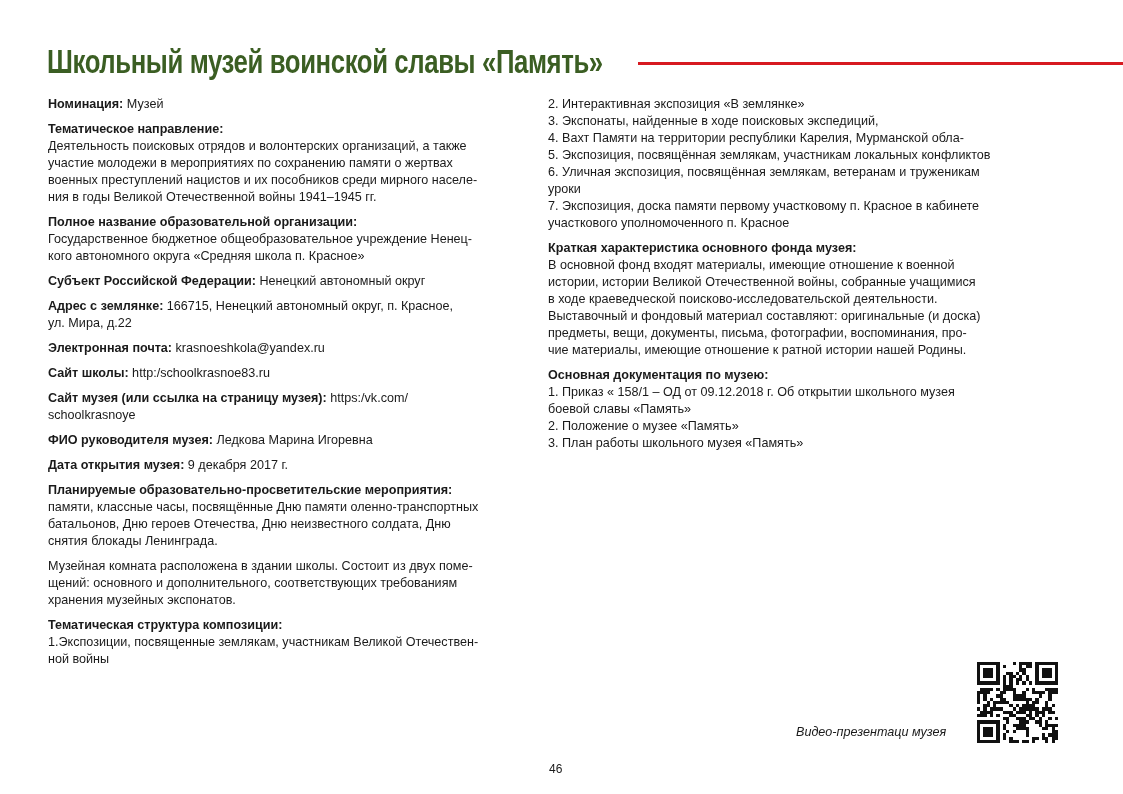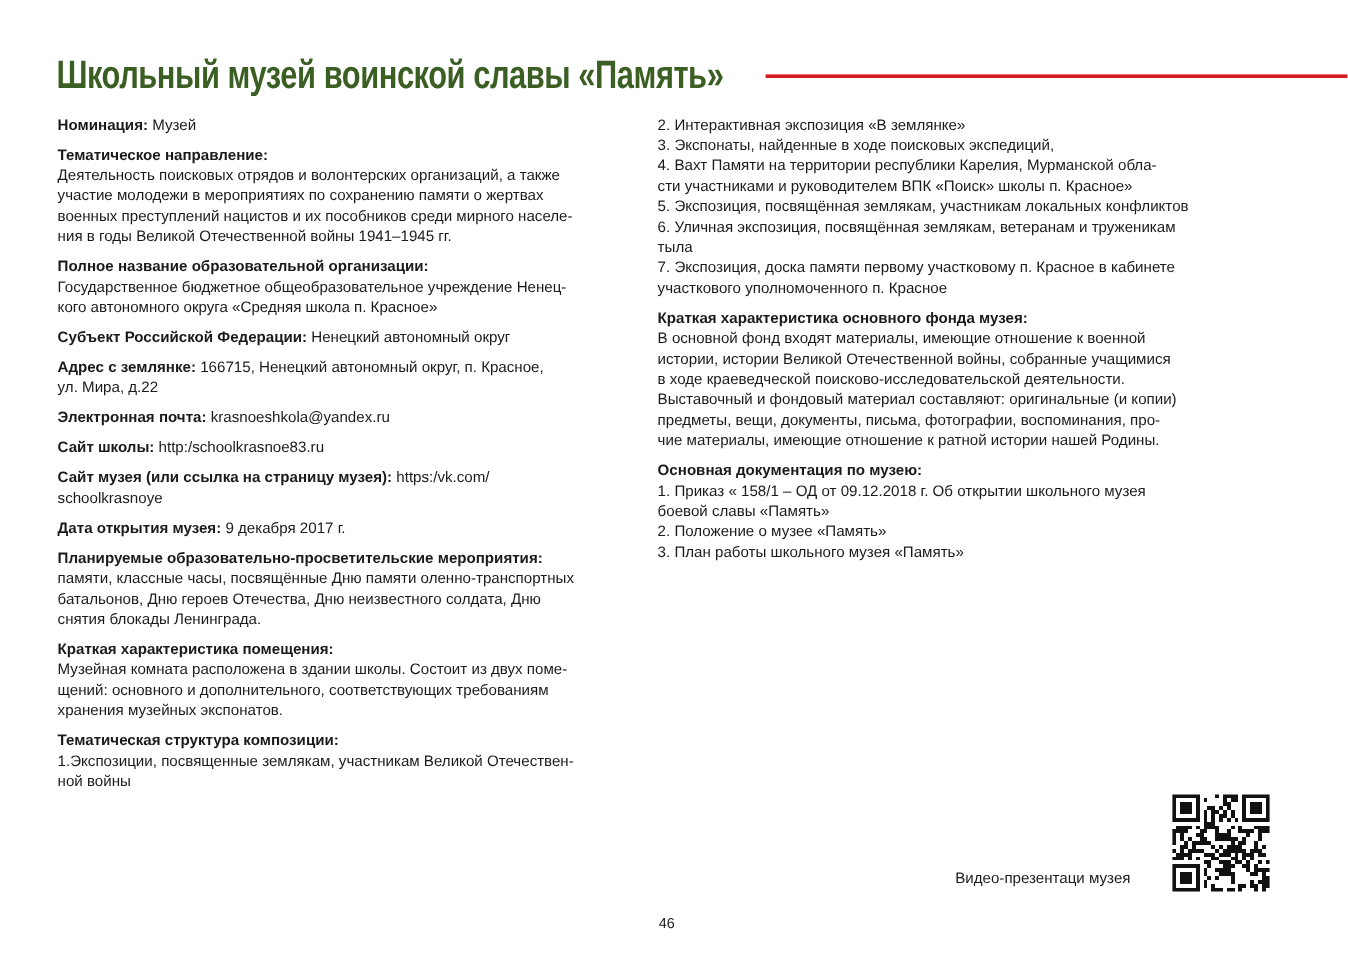--- a/index.html
+++ b/index.html
@@ -68,20 +68,21 @@
       left: 977px;
       top: 662px;
       width: 81px;
       height: 81px;
     }
     .qr-caption {
       position: absolute;
       left: 796px;
       top: 725px;
       font-size: 12.6px;
+      font-style: italic;
       color: #1a1a1a;
       white-space: nowrap;
     }
     .page-number {
       position: absolute;
       left: 549px;
       top: 762px;
       font-size: 12px;
       color: #1a1a1a;
     }
@@ -128,66 +129,67 @@
 
   <div class="field">
     <span class="line"><span class="label">Сайт школы:</span><span> http:/schoolkrasnoe83.ru</span></span>
   </div>
 
   <div class="field">
     <span class="line"><span class="label">Сайт музея (или ссылка на страницу музея):</span><span> https:/vk.com/</span></span>
     <span class="line">schoolkrasnoye</span>
   </div>
 
+  <div class="field">
+    <span class="line"><span class="label">ФИО руководителя музея:</span><span> Ледкова Марина Игоревна</span></span>
+  </div>
 
   <div class="field">
     <span class="line"><span class="label">Дата открытия музея:</span><span> 9 декабря 2017 г.</span></span>
   </div>
 
   <div class="field">
     <span class="line label">Планируемые образовательно-просветительские мероприятия:</span>
     <span class="line">памяти, классные часы, посвящённые Дню памяти оленно-транспортных</span>
     <span class="line">батальонов, Дню  героев Отечества, Дню  неизвестного солдата, Дню</span>
     <span class="line">снятия блокады Ленинграда.</span>
   </div>
 
   <div class="field">
-    <span class="line label">Краткая характеристика помещения:</span>
     <span class="line">Музейная комната расположена в здании школы. Состоит из двух поме-</span>
     <span class="line">щений: основного и дополнительного, соответствующих требованиям</span>
     <span class="line">хранения музейных экспонатов.</span>
   </div>
 
   <div class="field">
     <span class="line label">Тематическая структура композиции:</span>
     <span class="line">1.Экспозиции, посвященные землякам, участникам Великой Отечествен-</span>
     <span class="line">ной войны</span>
   </div>
 </div>
 
 <div class="col col-right">
 
   <div class="field">
     <span class="line">2. Интерактивная экспозиция «В землянке»</span>
     <span class="line">3. Экспонаты, найденные в ходе поисковых экспедиций,</span>
     <span class="line">4. Вахт Памяти на территории республики Карелия, Мурманской обла-</span>
-    <span class="line">сти участниками и руководителем ВПК «Поиск» школы п. Красное»</span>
     <span class="line">5. Экспозиция, посвящённая землякам, участникам локальных конфликтов</span>
     <span class="line">6. Уличная экспозиция, посвящённая землякам, ветеранам и труженикам</span>
-    <span class="line">тыла</span>
+    <span class="line">уроки</span>
     <span class="line">7. Экспозиция, доска памяти первому участковому п. Красное в кабинете</span>
     <span class="line">участкового уполномоченного п. Красное</span>
   </div>
 
   <div class="field">
     <span class="line label">Краткая характеристика основного фонда музея:</span>
     <span class="line">В основной фонд входят материалы, имеющие отношение к военной</span>
     <span class="line">истории, истории Великой Отечественной войны, собранные учащимися</span>
     <span class="line">в ходе краеведческой поисково-исследовательской деятельности.</span>
-    <span class="line">Выставочный и фондовый материал составляют: оригинальные (и копии)</span>
+    <span class="line">Выставочный и фондовый материал составляют: оригинальные (и доска)</span>
     <span class="line">предметы, вещи, документы, письма, фотографии, воспоминания, про-</span>
     <span class="line">чие материалы, имеющие отношение к ратной истории нашей Родины.</span>
   </div>
 
   <div class="field">
     <span class="line label">Основная документация по музею:</span>
     <span class="line">1. Приказ « 158/1 – ОД от 09.12.2018 г. Об открытии школьного музея</span>
     <span class="line">боевой славы «Память»</span>
     <span class="line">2. Положение о музее «Память»</span>
     <span class="line">3. План работы школьного музея «Память»</span>

